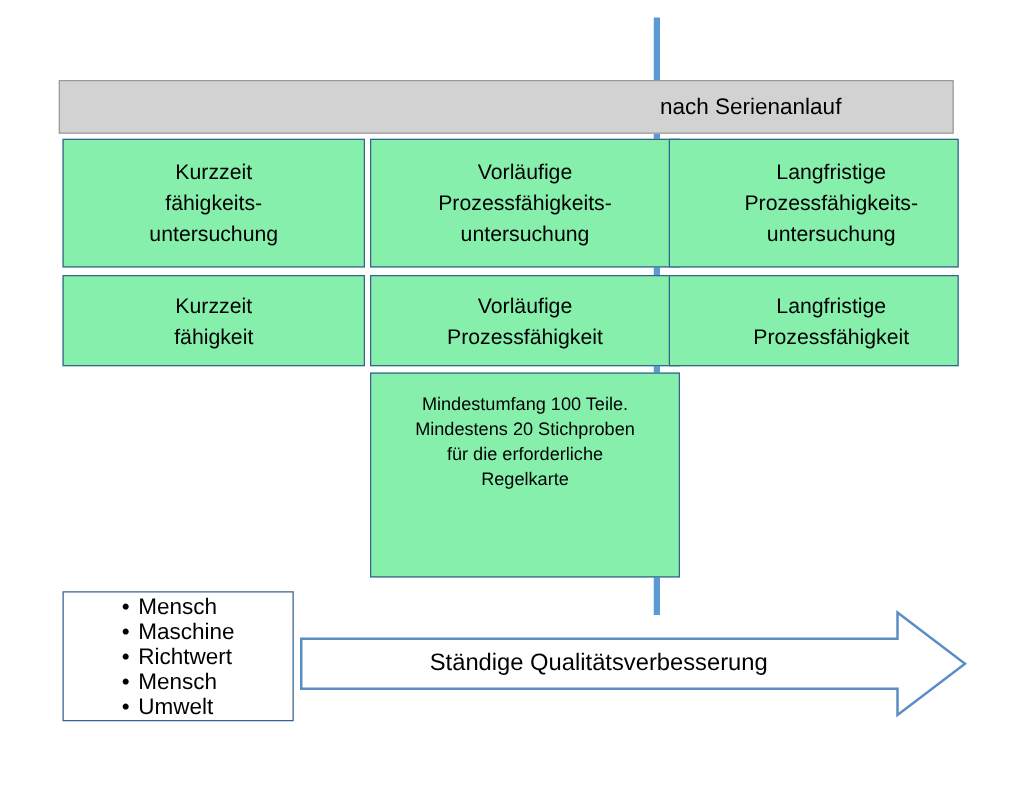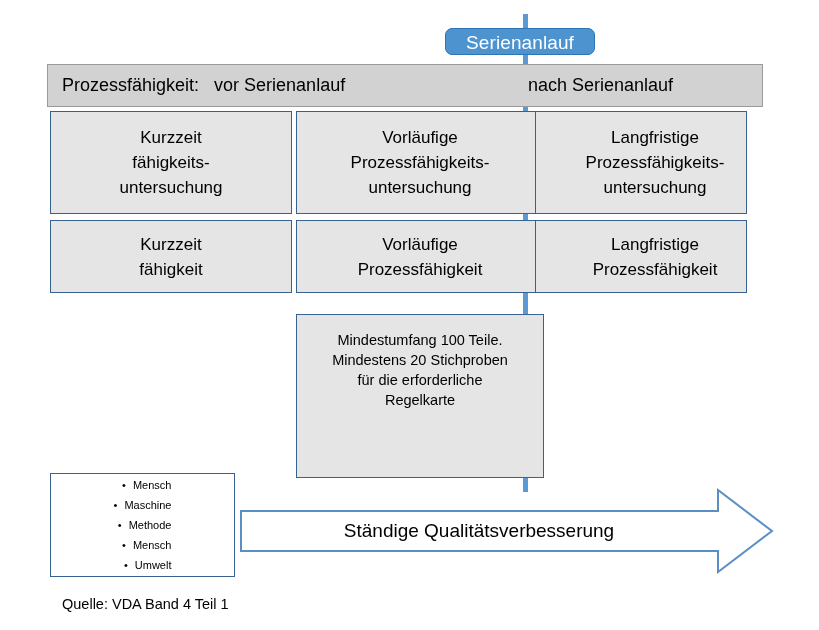--- a/index.html
+++ b/index.html
@@ -77,50 +77,50 @@
     top: 0;
     height: 58px;
     line-height: 41px;
     font-size: 18px;
     white-space: pre;
   }
 
   
   .box {
     position: absolute;
-    background: #e5e5e5;
+    background: #86efac;
     border: 1.6px solid #37618E;
     box-sizing: border-box;
     display: flex;
     align-items: center;
     justify-content: center;
     text-align: center;
   }
   .box .txt {
     width: 100%;
     padding: 0 6px;
     box-sizing: border-box;
     white-space: pre-line;
   }
 
   
   .r1 { top: 111px; height: 103px; }
   .r1 .txt { font-size: 17px; line-height: 25px; }
   .c1 { left: 50px;  width: 242px; }
   .c2 { left: 296px; width: 248px; }
-  .c3 { left: 535px; width: 212px; padding-left: 28px; }
+  .c3 { left: 535px; width: 232px; padding-left: 28px; }
 
   
   .r2 { top: 220px; height: 73px; }
   .r2 .txt { font-size: 17px; line-height: 25px; }
 
   
   .r3 { top: 298px; height: 164px; }
   .r3 .txt { font-size: 14.5px; line-height: 20px; }
-  .r3-top { align-items: flex-start; margin-top: 16px; }
+  .r3-top { align-items: flex-start; }
   .r3-top .txt { padding-top: 15px; }
   .r3-c3 .txt { padding-top: 7px; font-size: 14.5px; line-height: 20.5px; }
 
   
   .bullet-box {
     position: absolute;
     left: 50px;
     top: 473px;
     width: 185px;
     height: 104px;
@@ -128,23 +128,23 @@
     border: 1.6px solid #37618E;
     box-sizing: border-box;
     display: flex;
     align-items: center;
     justify-content: center;
   }
   .bullet-list {
     list-style: none;
     margin: 0;
     padding: 0;
-    font-size: 11px;
+    font-size: 18px;
     line-height: 20px;
-    text-align: right;
+    text-align: left;
   }
   .bullet-list li { white-space: nowrap; }
   .bullet-list li::before {
     content: "\2022";
     margin-right: 7px;
   }
 
   
   .arrow-wrap {
     position: absolute;
@@ -181,24 +181,22 @@
     white-space: pre;
   }
 </style>
 </head>
 <body>
 
 <div class="stage">
 
   <div class="divider"></div>
 
-  <div class="badge">Serienanlauf</div>
 
   <div class="header-bar">
-    <span class="header-left">Prozessfähigkeit:   vor Serienanlauf</span>
     <span class="header-right">nach Serienanlauf</span>
   </div>
 
   <div class="box r1 c1">
     <span class="txt">Kurzzeit
 fähigkeits-
 untersuchung</span>
   </div>
   <div class="box r1 c2">
     <span class="txt">Vorläufige
@@ -228,28 +226,27 @@
     <span class="txt">Mindestumfang 100 Teile.
 Mindestens 20 Stichproben
 für die erforderliche
 Regelkarte</span>
   </div>
 
   <div class="bullet-box">
     <ul class="bullet-list">
       <li>Mensch</li>
       <li>Maschine</li>
-      <li>Methode</li>
+      <li>Richtwert</li>
       <li>Mensch</li>
       <li>Umwelt</li>
     </ul>
   </div>
 
   <div class="arrow-wrap">
     <svg viewBox="0 0 534 86" preserveAspectRatio="none">
       <polygon points="1,23 478,23 478,2 532,43 478,84 478,63 1,63" fill="#ffffff" stroke="#5B8EC4" stroke-width="2" stroke-linejoin="miter"></polygon>
     </svg>
     <span class="arrow-label">Ständige Qualitätsverbesserung</span>
   </div>
 
-  <div class="source">Quelle: VDA Band 4 Teil 1</div>
 
 </div>
 
 </body></html>

